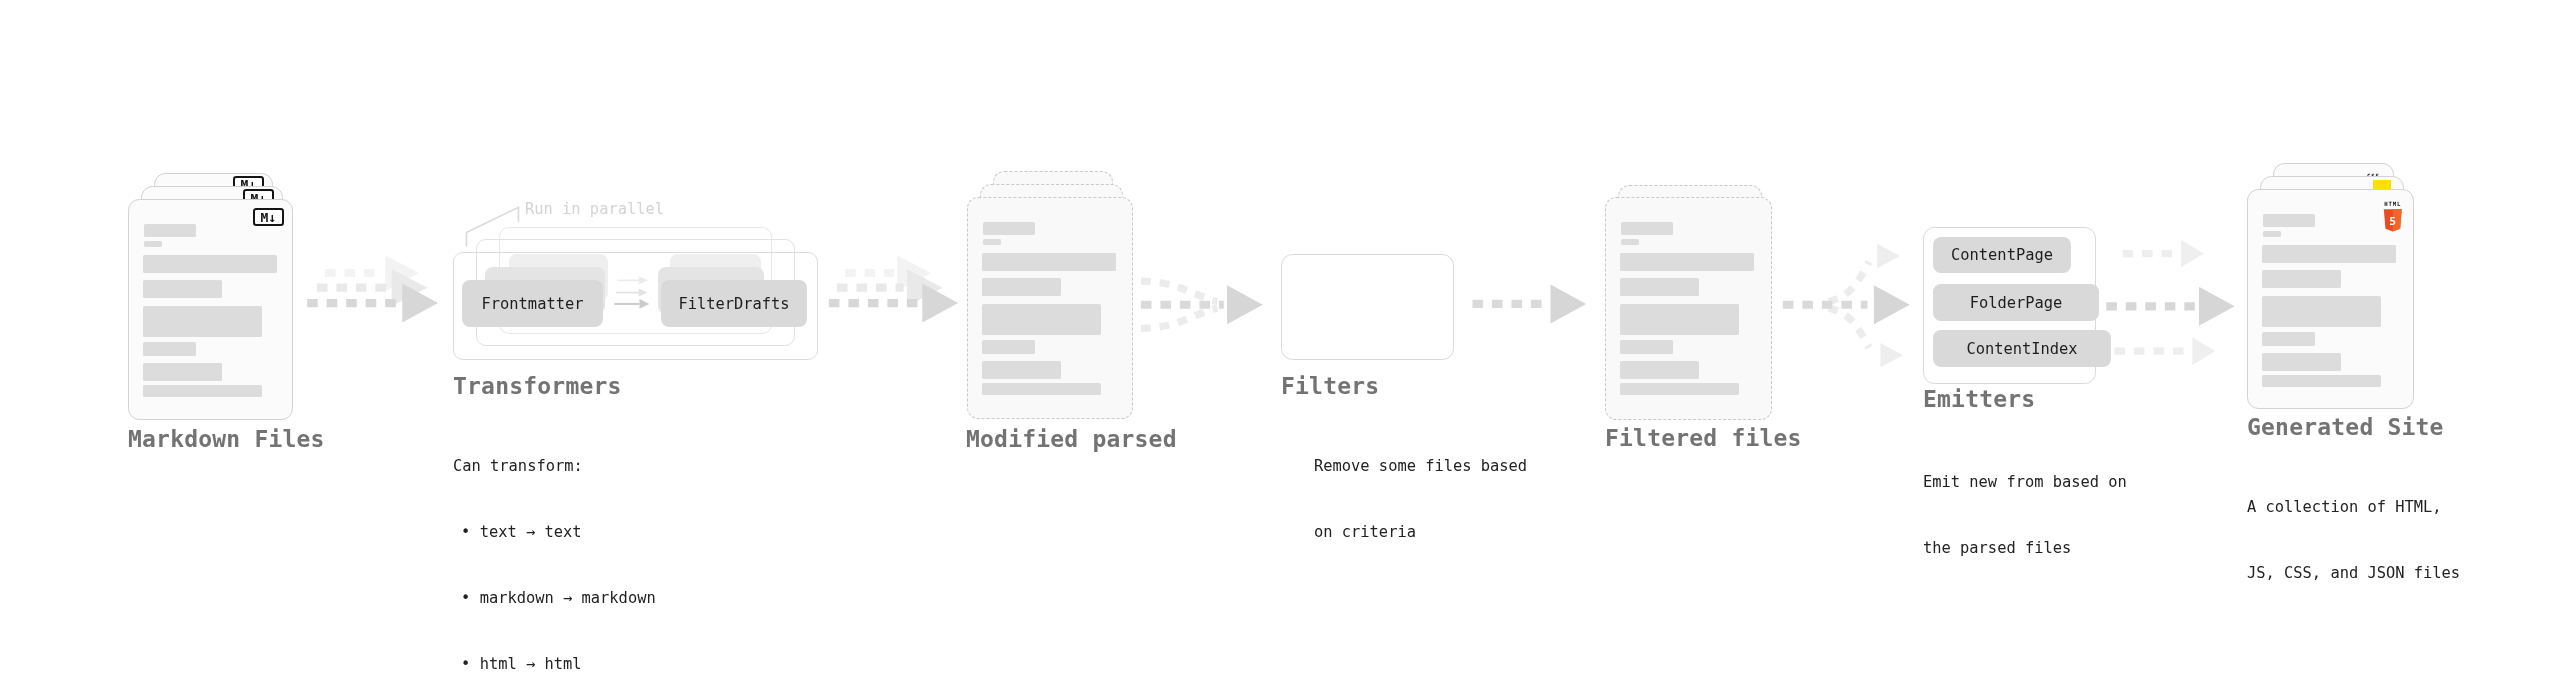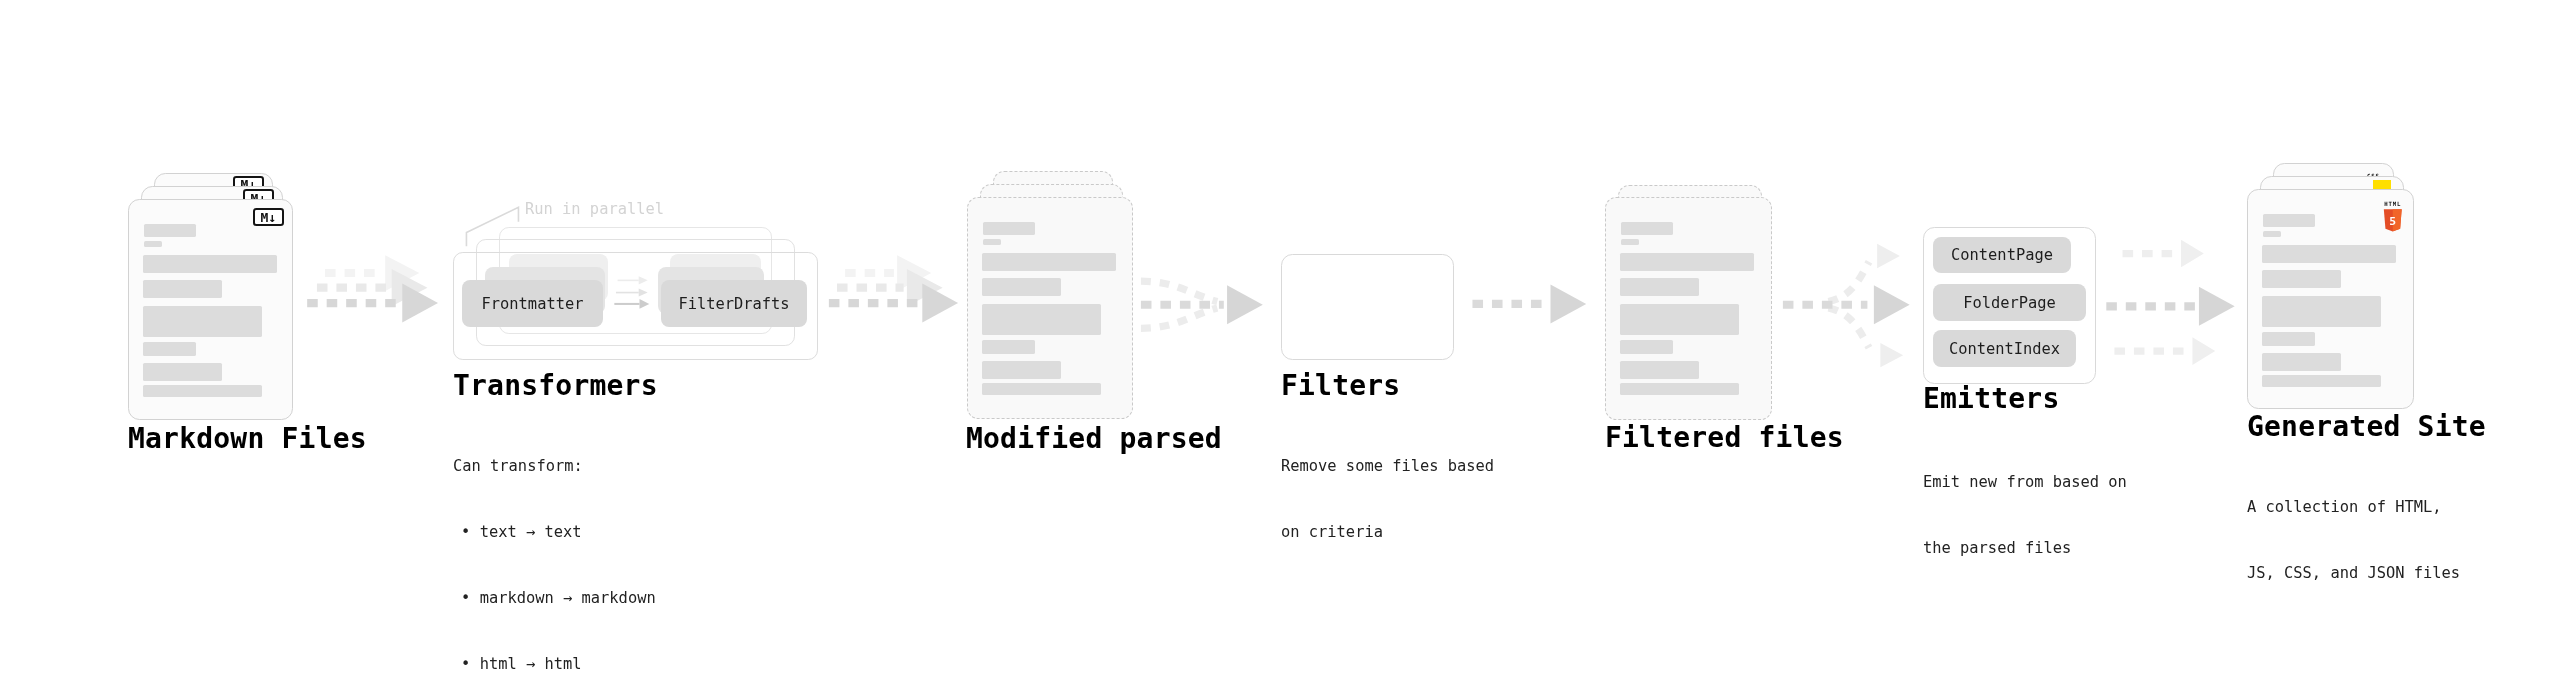--- a/index.html
+++ b/index.html
@@ -37,21 +37,21 @@
   .tbox{position:absolute;border:1.6px solid #dcdcdc;border-radius:9.8px;box-sizing:border-box;background:transparent;}
   .tbox.back{border-color:#e6e6e6}
   .tbox.mid{border-color:#e1e1e1}
   .obox{position:absolute;background:#ffffff;border:1.6px solid #d9d9d9;border-radius:11.4px;box-sizing:border-box;}
   .pill{position:absolute;background:#d9d9d9;border-radius:8.1px;display:flex;align-items:center;justify-content:center;
         font-size:15.4px;color:#1d1d1d;box-sizing:border-box;white-space:pre;}
   .pill.ghost1{background:#e4e4e4}
   .pill.ghost2{background:#efefef}
 
   
-  .title{position:absolute;font-size:28px;line-height:24.4px;font-weight:600;color:#000000;white-space:pre;letter-spacing:0.2px;}
+  .title{position:absolute;font-size:23px;line-height:24.4px;font-weight:600;color:#737373;white-space:pre;letter-spacing:0.2px;}
   .desc{position:absolute;font-size:15.4px;line-height:22px;color:#222;white-space:pre;}
   .desc .indent{padding-left:8.1px;}
   .annot{position:absolute;font-size:15.4px;line-height:18px;color:#d3d3d3;white-space:pre;}
 </style>
 </head>
 <body>
 
 <div class="canvas">
 
   <svg class="arrows" width="2576" height="681" viewBox="0 0 3170 838">
@@ -166,42 +166,42 @@
     <i class="bar b4"></i>
     <i class="bar b5"></i>
     <i class="bar b6"></i>
     <i class="bar b7"></i>
     <i class="bar b8"></i>
   </div>
   <div class="title" style="left:966px;top:427px">Modified parsed</div>
 
   <div class="obox" style="left:1281px;top:254px;width:173px;height:106px"></div>
   <div class="title" style="left:1281px;top:374px">Filters</div>
-  <div class="desc" style="left:1281px;top:411px">
+  <div class="desc" style="left:1314px;top:411px">
     <div>Remove some files based</div>
     <div>on criteria</div>
   </div>
 
   <div class="doc dashed" style="left:1618px;top:185px;width:144px;height:49px"></div>
   <div class="doc dashed" style="left:1605px;top:197px;width:167px;height:223px">
     <i class="bar b1"></i>
     <i class="bar b2"></i>
     <i class="bar b3"></i>
     <i class="bar b4"></i>
     <i class="bar b5"></i>
     <i class="bar b6"></i>
     <i class="bar b7"></i>
     <i class="bar b8"></i>
   </div>
   <div class="title" style="left:1605px;top:426px">Filtered files</div>
 
   <div class="obox" style="left:1923px;top:227px;width:173px;height:157px"></div>
   <div class="pill" style="left:1933px;top:237px;width:138px;height:36px">ContentPage</div>
-  <div class="pill" style="left:1933px;top:284px;width:153px;height:37px">FolderPage</div>
-  <div class="pill" style="left:1933px;top:330px;width:143px;height:37px">ContentIndex</div>
+  <div class="pill" style="left:1933px;top:284px;width:166px;height:37px">FolderPage</div>
+  <div class="pill" style="left:1933px;top:330px;width:178px;height:37px">ContentIndex</div>
   <div class="title" style="left:1923px;top:387px">Emitters</div>
   <div class="desc" style="left:1923px;top:427px">
     <div>Emit new from based on</div>
     <div>the parsed files</div>
   </div>
 
   <div class="doc" style="left:2273px;top:163px;width:121px;height:49px">
     <span class="css-badge">
       <span class="lbl">CSS</span>
       <span class="bar-blue" style="display:block"></span>

